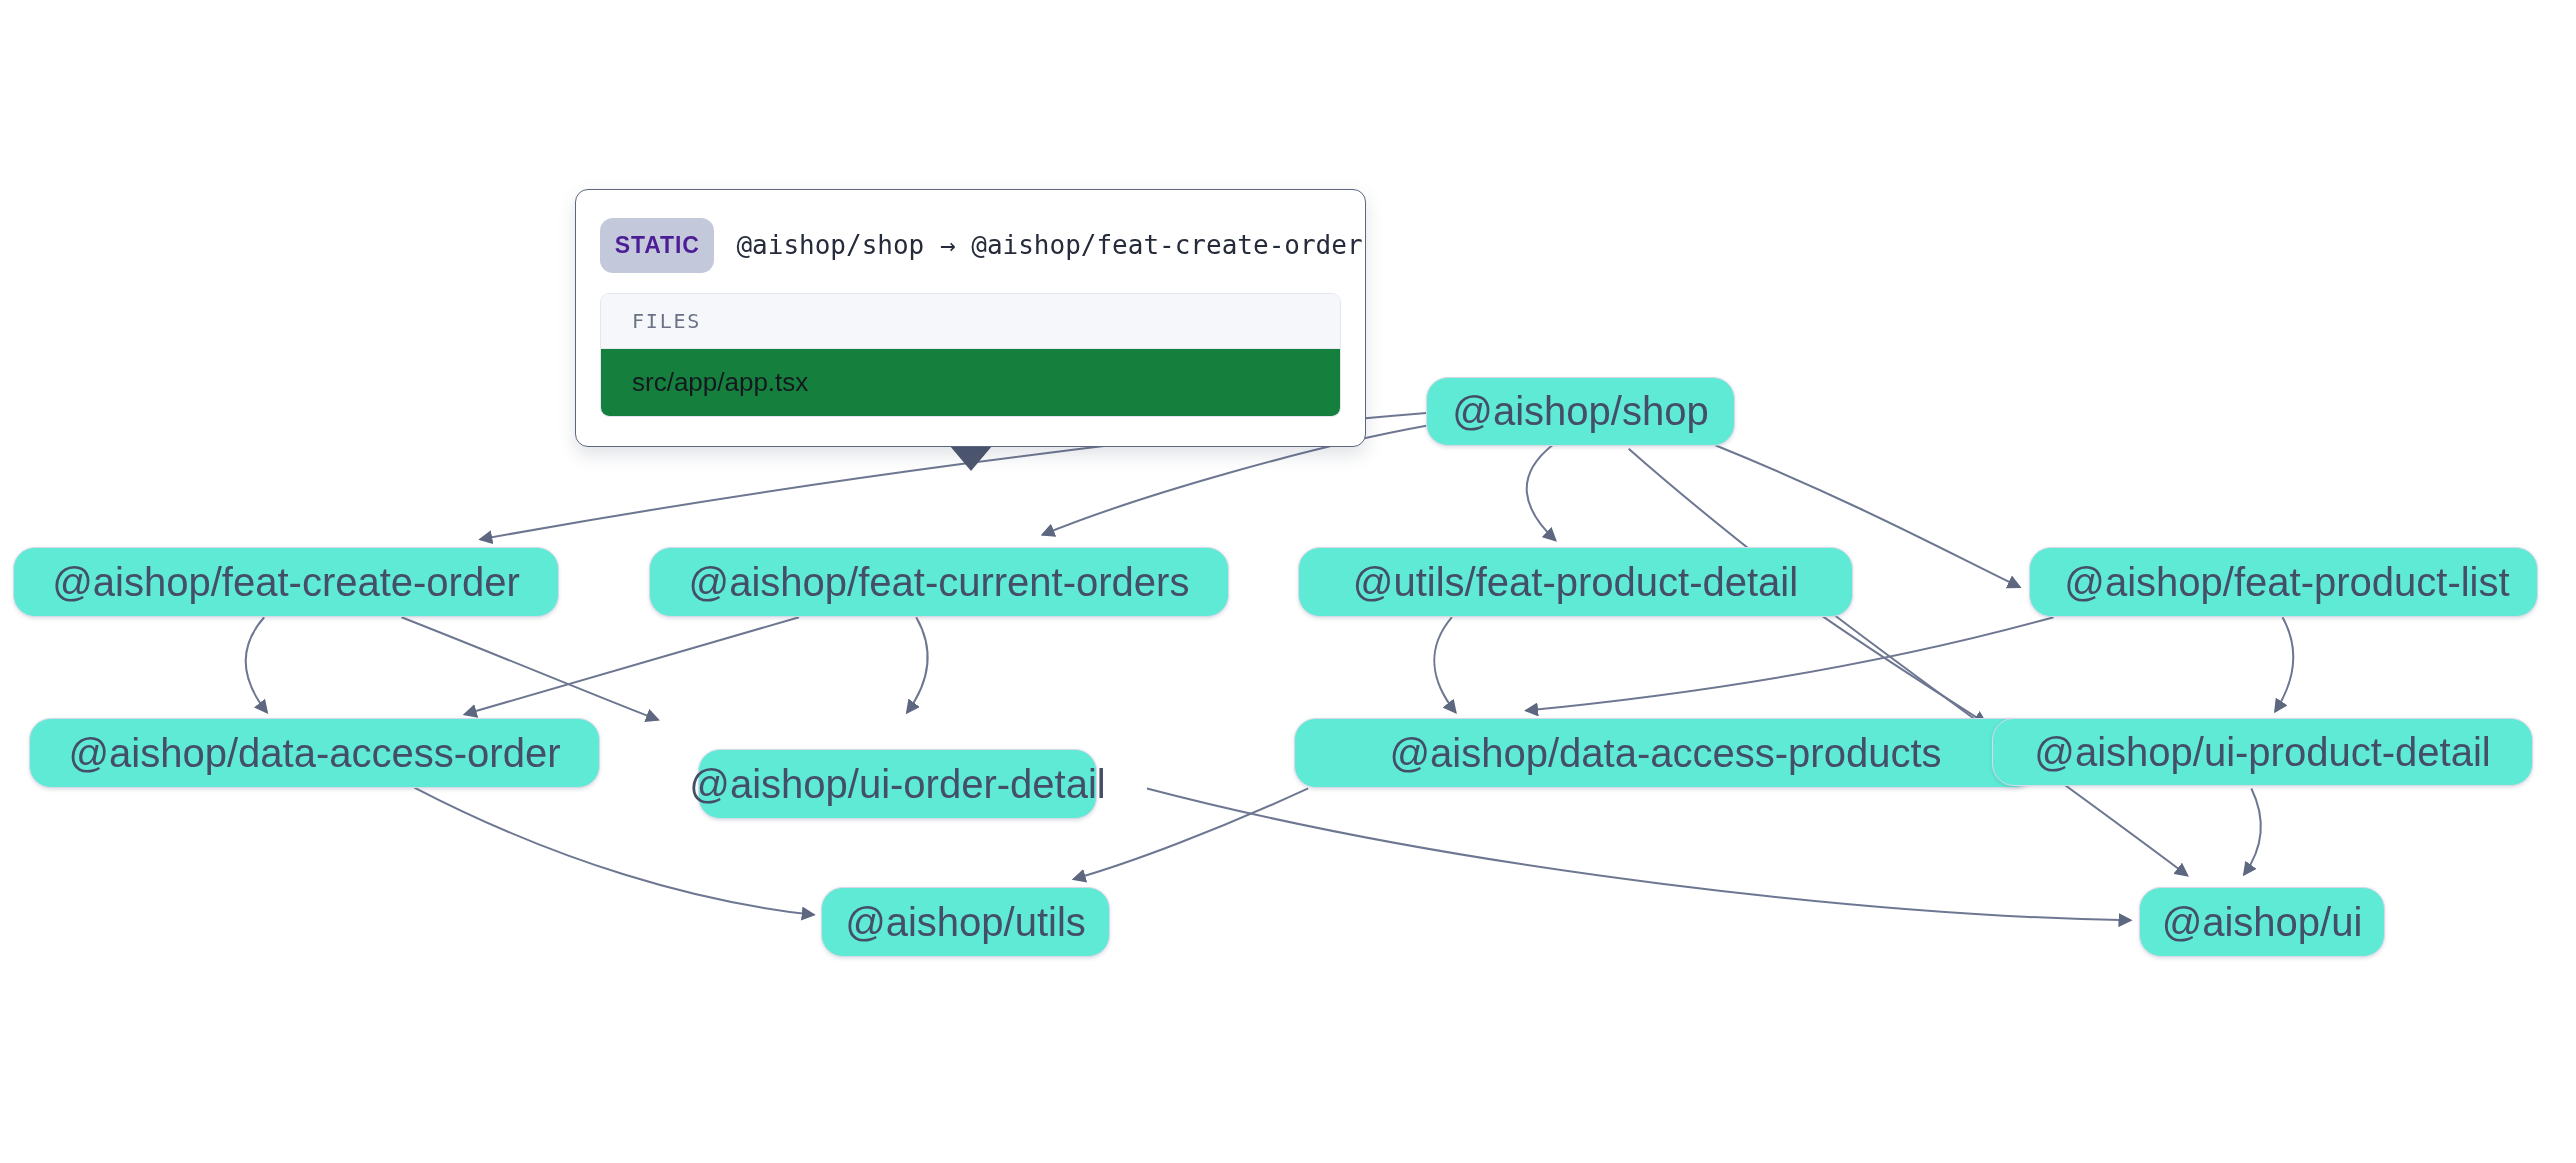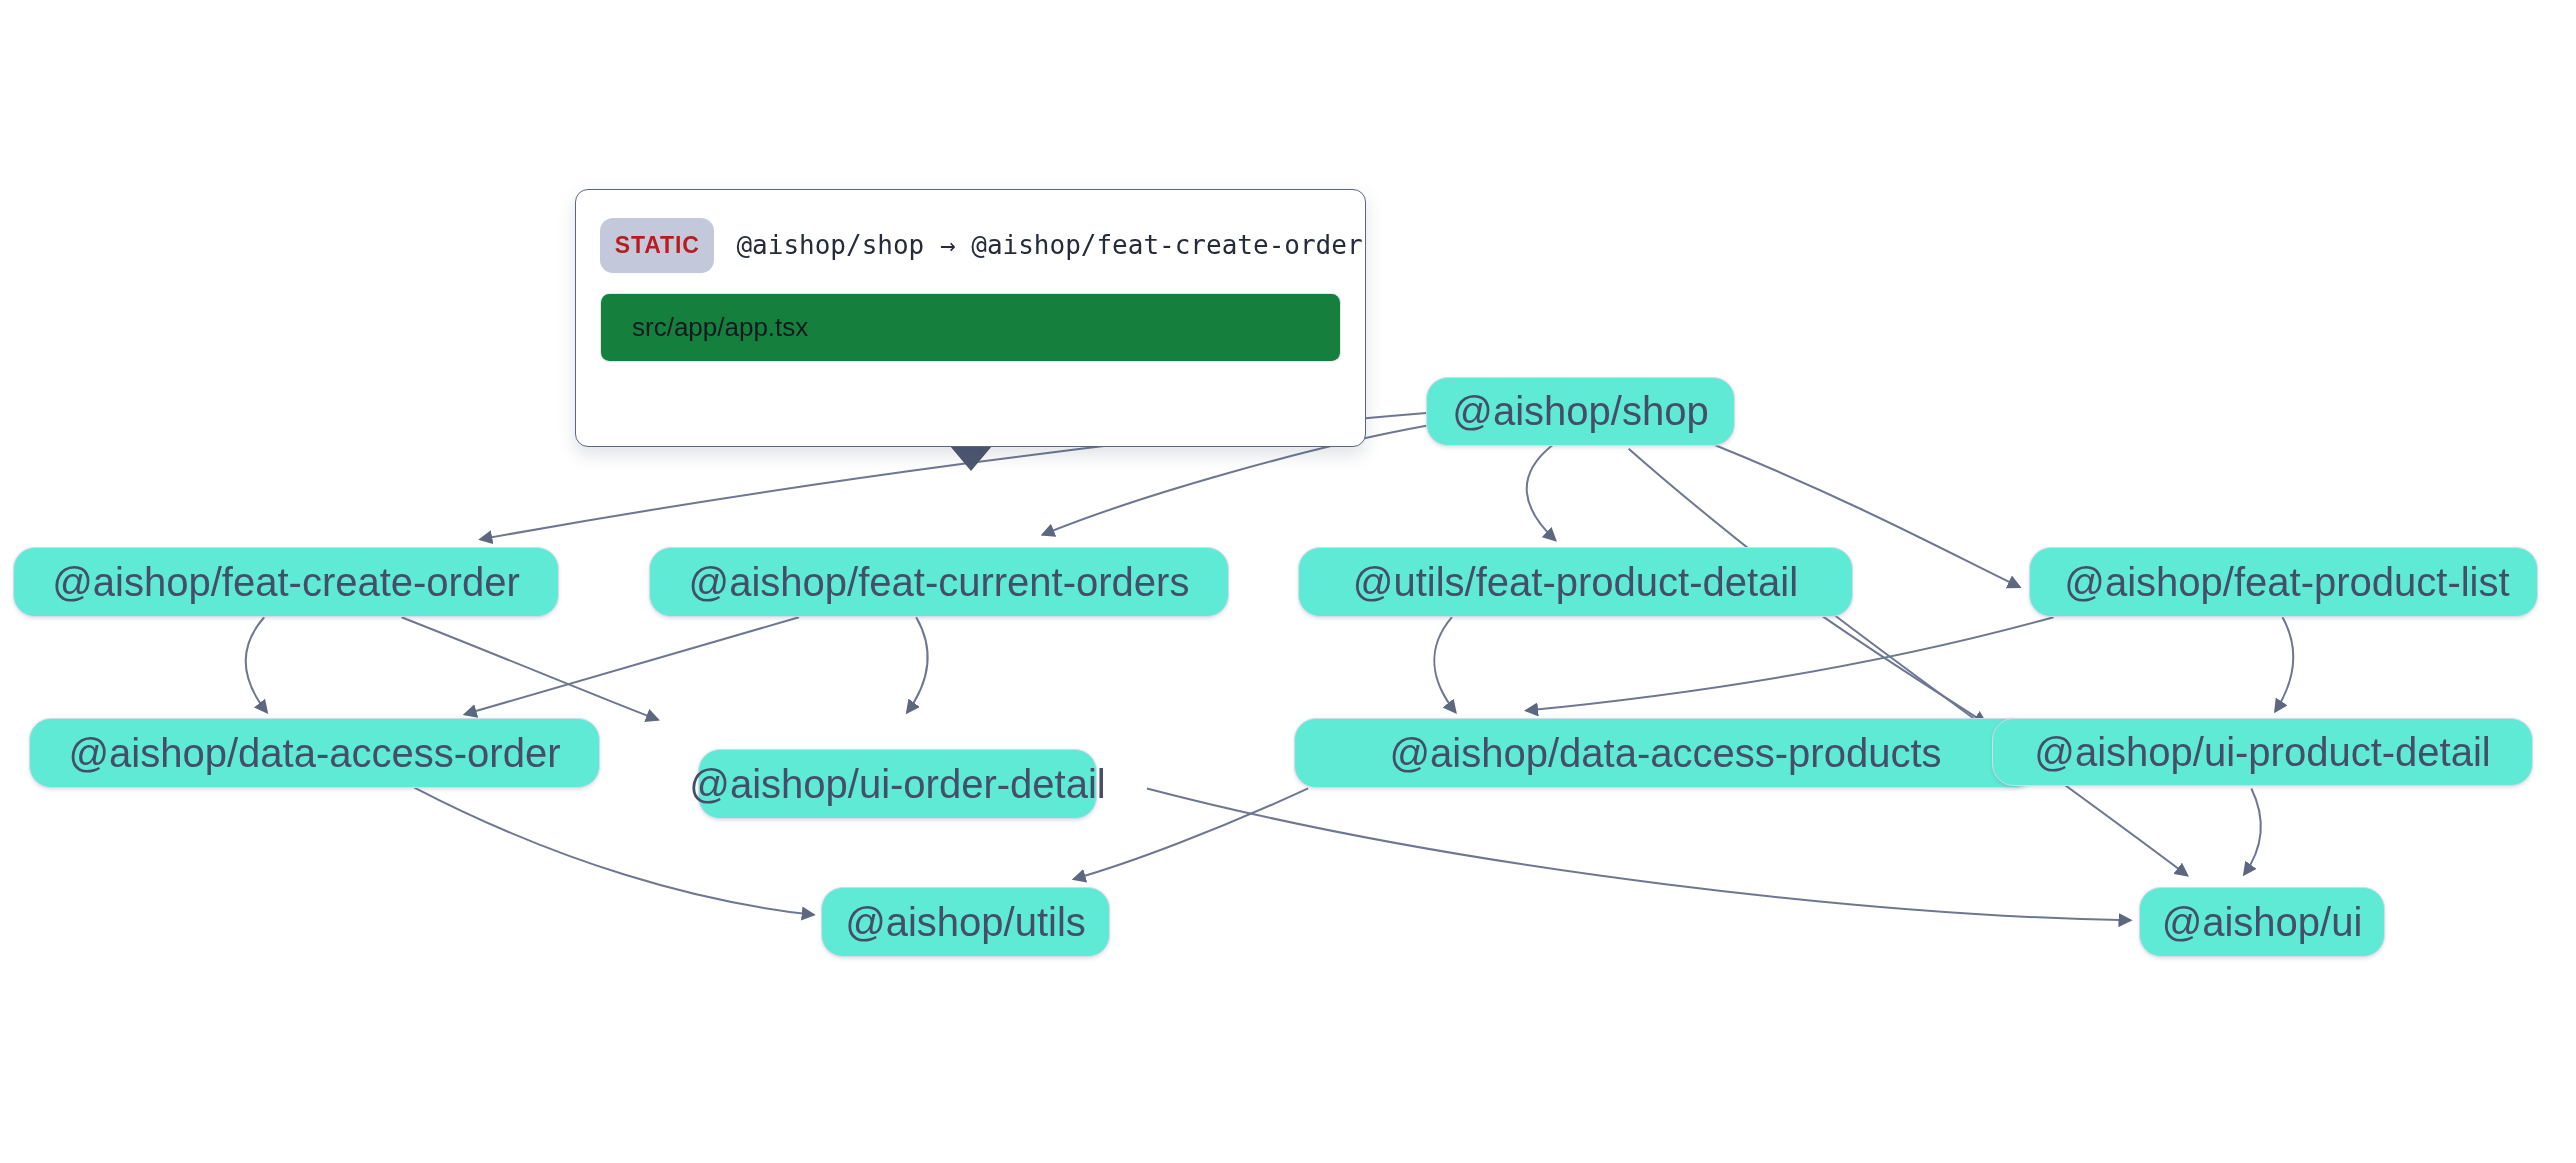--- a/index.html
+++ b/index.html
@@ -78,21 +78,21 @@
   }
   .tooltip-header {
     display: flex;
     align-items: center;
     gap: 22px;
     height: 55px;
   }
   .edge-type-badge {
     box-sizing: border-box;
     background: #c3c9db;
-    color: #b91c1c;
+    color: #4c1d95;
     border-radius: 13px;
     height: 55px;
     padding: 0 14.7px;
     display: flex;
     align-items: center;
     justify-content: center;
     font-weight: bold;
     font-size: 23px;
     letter-spacing: 0.9px;
     font-family: "Liberation Sans", sans-serif;
@@ -182,18 +182,19 @@
     </div>
 
   <div id="tooltip-caret"></div>
 
   <div id="tooltip">
     <div class="tooltip-header">
       <div class="edge-type-badge">STATIC</div>
       <div class="edge-title">@aishop/shop → @aishop/feat-create-order</div>
     </div>
     <div class="files-panel">
+      <div class="files-header">FILES</div>
       <div class="file-row">src/app/app.tsx</div>
     </div>
   </div>
 
 </div>
 
 
 </body></html>

